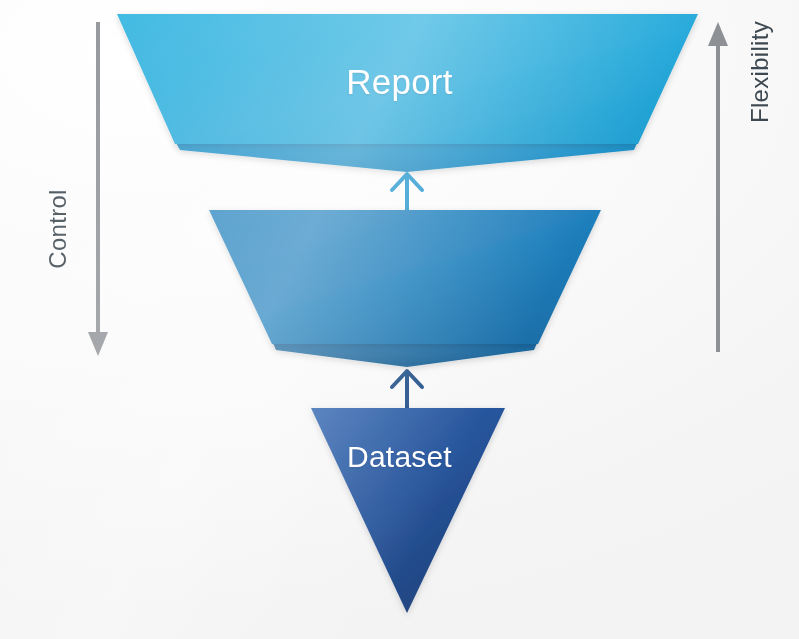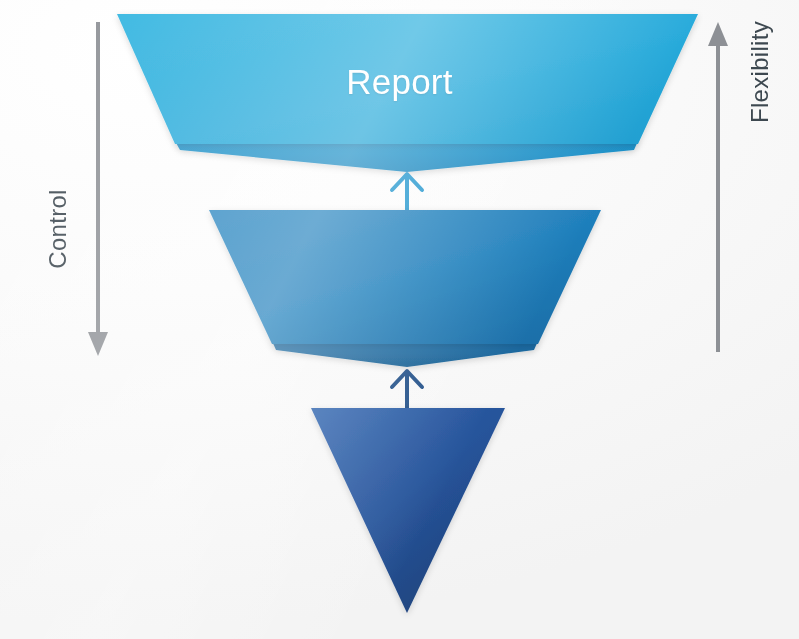--- a/index.html
+++ b/index.html
@@ -162,18 +162,19 @@
 
     <g>
       <line x1="718" y1="42" x2="718" y2="352" stroke="#8d9095" stroke-width="4" stroke-linecap="butt"></line>
       <polygon points="718,22 708,46 728,46" fill="#8d9095"></polygon>
     </g>
   </svg>
 
   <div class="shape-label" id="label-report">Report</div>
 
 
+  <div class="shape-label" id="label-dataset">Dataset</div>
 
   <div class="axis-label" id="label-control">Control</div>
 
   <div class="axis-label" id="label-flexibility">Flexibility</div>
 
 </div>
 
 </body></html>

